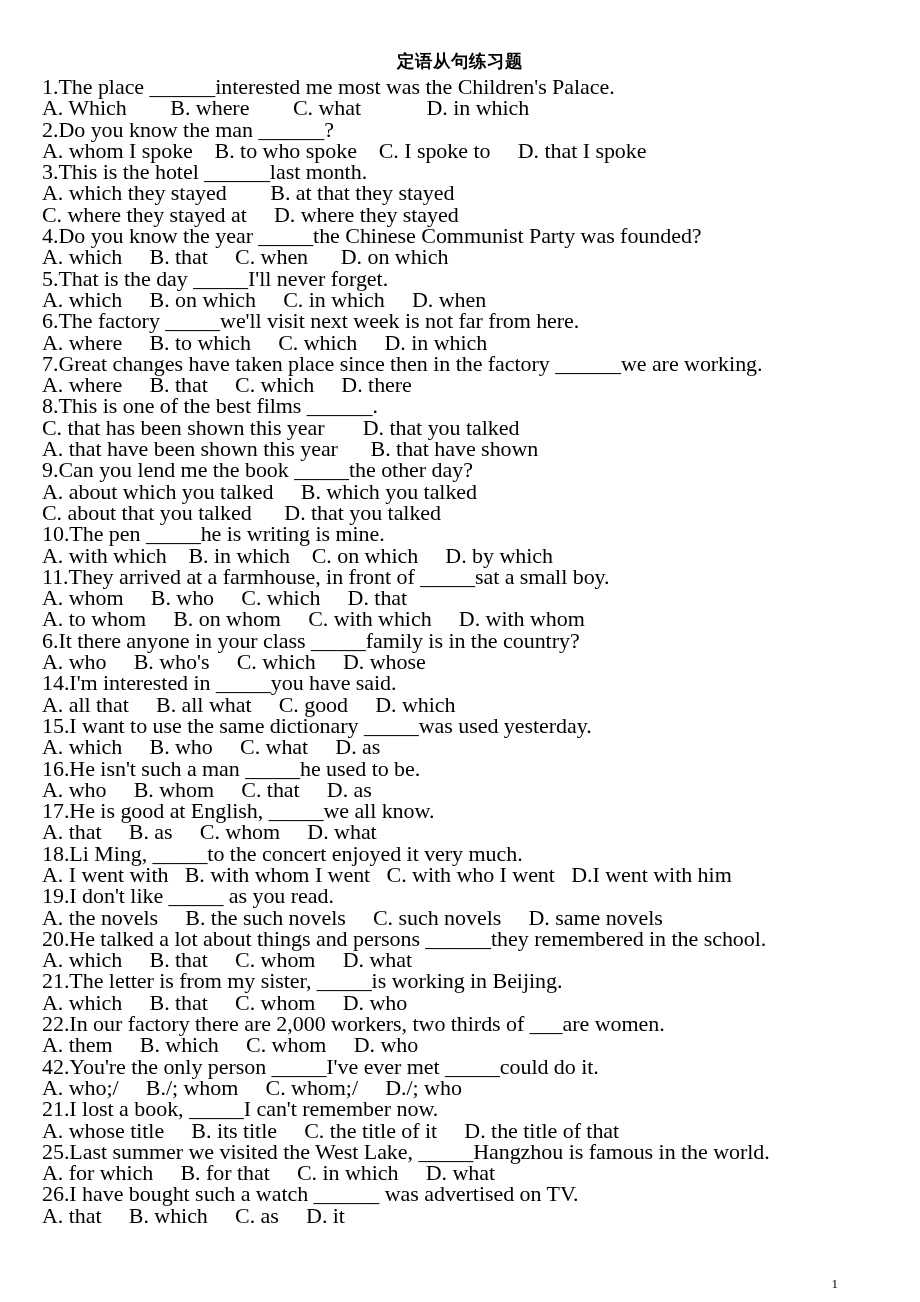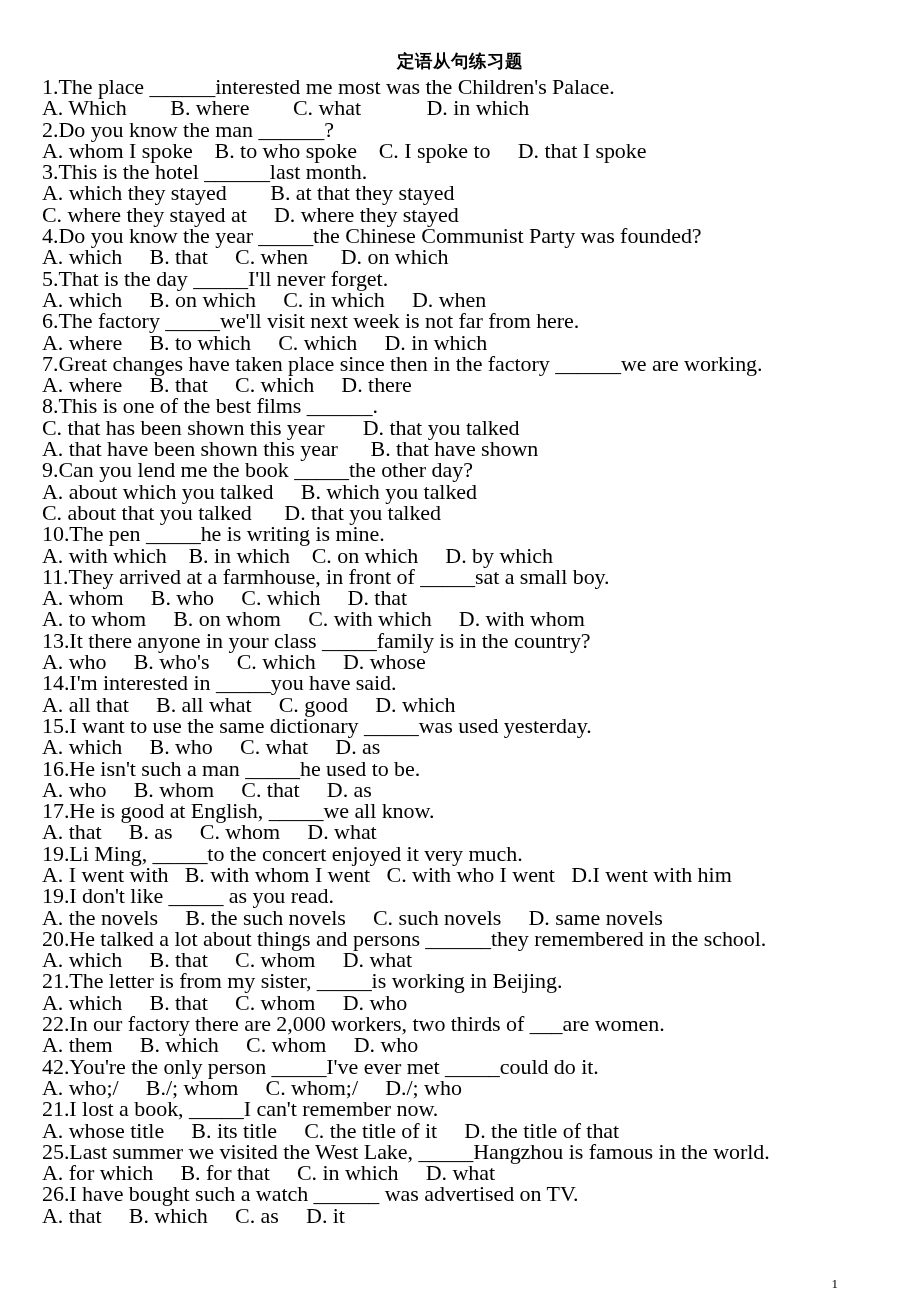--- a/index.html
+++ b/index.html
@@ -86,31 +86,31 @@
     <div class="line">C. that has been shown this year       D. that you talked</div>
     <div class="line">A. that have been shown this year      B. that have shown</div>
     <div class="line">9.Can you lend me the book _____the other day?</div>
     <div class="line">A. about which you talked     B. which you talked</div>
     <div class="line">C. about that you talked      D. that you talked</div>
     <div class="line">10.The pen _____he is writing is mine.</div>
     <div class="line">A. with which    B. in which    C. on which     D. by which</div>
     <div class="line">11.They arrived at a farmhouse, in front of _____sat a small boy.</div>
     <div class="line">A. whom     B. who     C. which     D. that</div>
     <div class="line">A. to whom     B. on whom     C. with which     D. with whom</div>
-    <div class="line">13.It there anyone in your class _____family is in the country?</div>
+    <div class="line">6.It there anyone in your class _____family is in the country?</div>
     <div class="line">A. who     B. who's     C. which     D. whose</div>
     <div class="line">14.I'm interested in _____you have said.</div>
     <div class="line">A. all that     B. all what     C. good     D. which</div>
     <div class="line">15.I want to use the same dictionary _____was used yesterday.</div>
     <div class="line">A. which     B. who     C. what     D. as</div>
     <div class="line">16.He isn't such a man _____he used to be.</div>
     <div class="line">A. who     B. whom     C. that     D. as</div>
     <div class="line">17.He is good at English, _____we all know.</div>
     <div class="line">A. that     B. as     C. whom     D. what</div>
-    <div class="line">19.Li Ming, _____to the concert enjoyed it very much.</div>
+    <div class="line">18.Li Ming, _____to the concert enjoyed it very much.</div>
     <div class="line">A. I went with   B. with whom I went   C. with who I went   D.I went with him</div>
     <div class="line">19.I don't like _____ as you read.</div>
     <div class="line">A. the novels     B. the such novels     C. such novels     D. same novels</div>
     <div class="line">20.He talked a lot about things and persons ______they remembered in the school.</div>
     <div class="line">A. which     B. that     C. whom     D. what</div>
     <div class="line">21.The letter is from my sister, _____is working in Beijing.</div>
     <div class="line">A. which     B. that     C. whom     D. who</div>
     <div class="line">22.In our factory there are 2,000 workers, two thirds of ___are women.</div>
     <div class="line">A. them     B. which     C. whom     D. who</div>
     <div class="line">42.You're the only person _____I've ever met _____could do it.</div>

